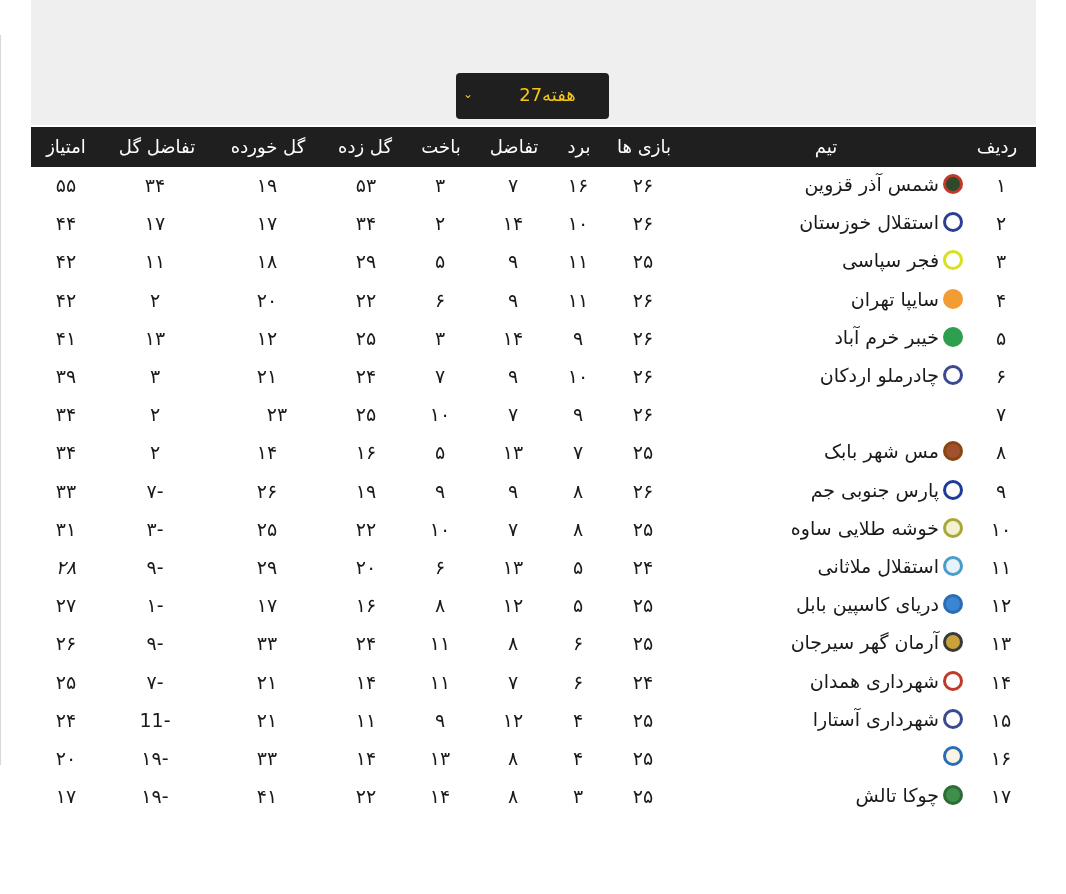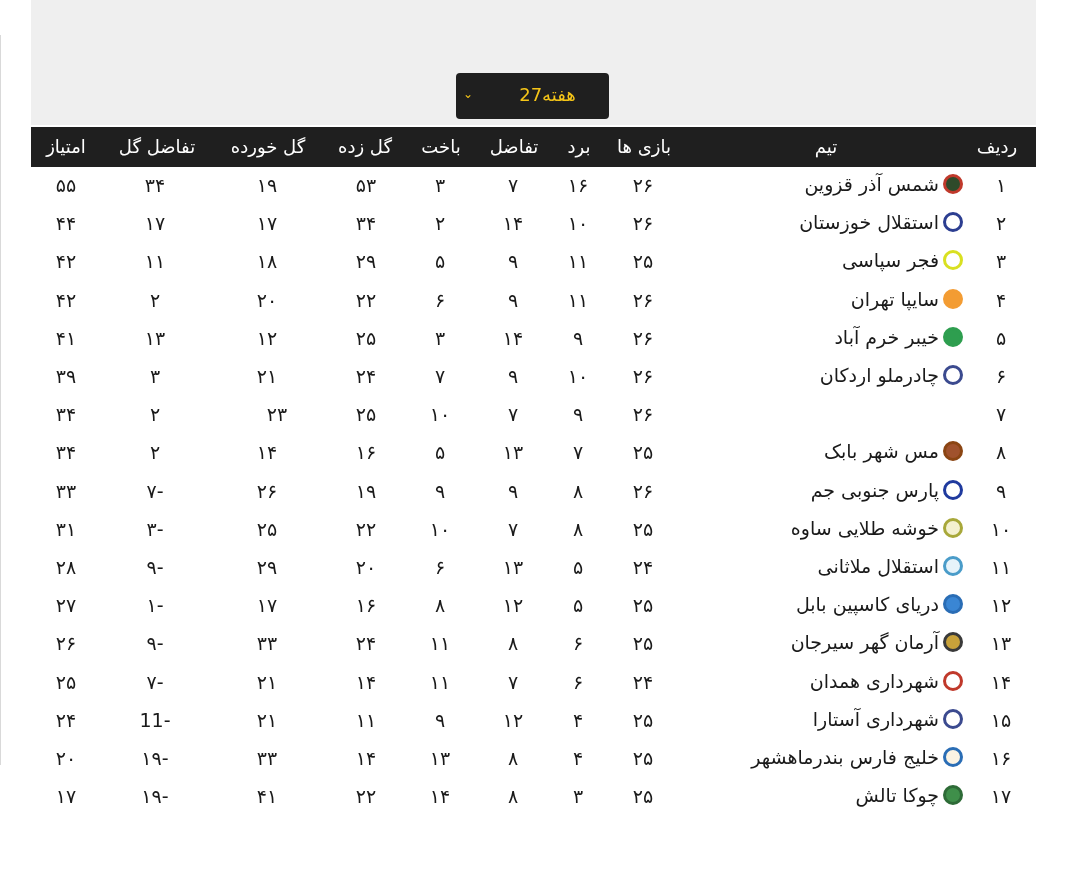--- a/index.html
+++ b/index.html
@@ -311,21 +311,21 @@
         <span class="logo" style="background: rgb(230, 243, 250); border: 3px solid rgb(74, 156, 201);"></span>
         <span>استقلال ملاثانی</span>
       </span>
       <span class="cell" style="left: 643px;">۲۴</span>
       <span class="cell" style="left: 578px;">۵</span>
       <span class="cell" style="left: 513px;">۱۳</span>
       <span class="cell" style="left: 440px;">۶</span>
       <span class="cell" style="left: 366px;">۲۰</span>
       <span class="cell" style="left: 267px;">۲۹</span>
       <span class="cell" style="left: 155px;">۹-</span>
-      <span class="cell" style="left: 66px;">۲۸</span>
+      <span class="cell" style="left: 66px; font-style: italic;">۲۸</span>
     </div>
     <div class="row" style="top: 420.2px;">
       <span class="cell" style="left: 1001px;">۱۲</span>
       <span class="team">
         <span class="logo" style="background: rgb(58, 134, 212); border: 3px solid rgb(42, 109, 181);"></span>
         <span>دریای کاسپین بابل</span>
       </span>
       <span class="cell" style="left: 643px;">۲۵</span>
       <span class="cell" style="left: 578px;">۵</span>
       <span class="cell" style="left: 513px;">۱۲</span>
@@ -377,21 +377,20 @@
       <span class="cell" style="left: 440px;">۹</span>
       <span class="cell" style="left: 366px;">۱۱</span>
       <span class="cell" style="left: 267px;">۲۱</span>
       <span class="cell" style="left: 155px;">11-</span>
       <span class="cell" style="left: 66px;">۲۴</span>
     </div>
     <div class="row" style="top: 573px;">
       <span class="cell" style="left: 1001px;">۱۶</span>
       <span class="team">
         <span class="logo" style="background: rgb(251, 243, 227); border: 3px solid rgb(42, 109, 181);"></span>
-        <span>خلیج فارس بندرماهشهر</span>
       </span>
       <span class="cell" style="left: 643px;">۲۵</span>
       <span class="cell" style="left: 578px;">۴</span>
       <span class="cell" style="left: 513px;">۸</span>
       <span class="cell" style="left: 440px;">۱۳</span>
       <span class="cell" style="left: 366px;">۱۴</span>
       <span class="cell" style="left: 267px;">۳۳</span>
       <span class="cell" style="left: 155px;">۱۹-</span>
       <span class="cell" style="left: 66px;">۲۰</span>
     </div>

